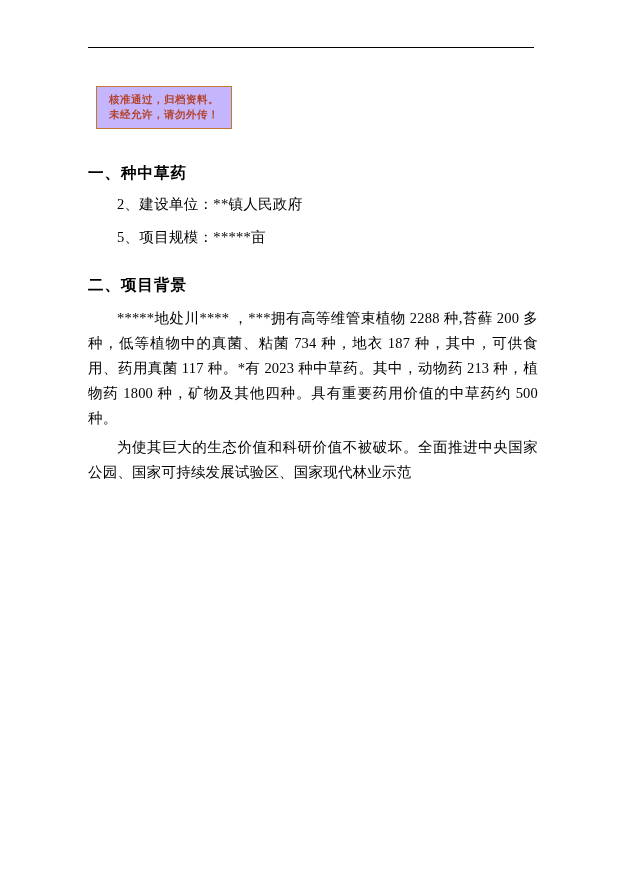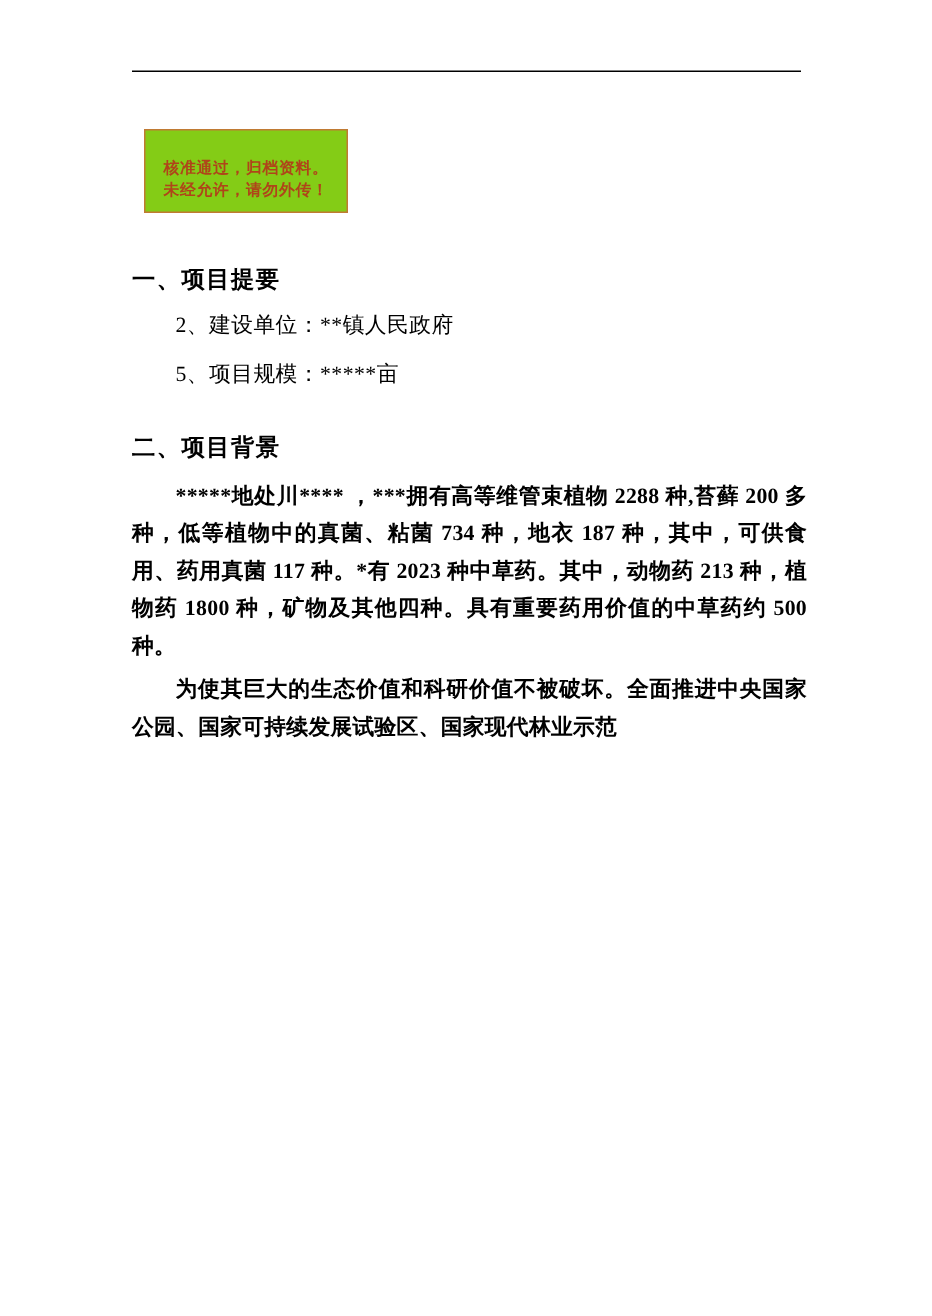--- a/index.html
+++ b/index.html
@@ -31,23 +31,23 @@
     border-top: 1px solid #000000;
   }
   .content {
     position: absolute;
     left: 88px;
     top: 80px;
     width: 450px;
   }
   .stamp {
     display: inline-block;
-    background: #84cc16;
+    background: #c4b5fd;
     border: 1px solid #c07a33;
-    padding: 18px 12px 6px 12px;
+    padding: 5px 12px 6px 12px;
     margin-left: 8px;
     margin-top: 6px;
     line-height: 1.45;
     box-shadow: 0 0 0 0 transparent;
     text-align: right;
   }
   .stamp-line {
     font-family: "Liberation Serif", serif;
     font-size: 10.5px;
     font-weight: bold;
@@ -72,21 +72,20 @@
     line-height: 1.5;
     letter-spacing: 0.3px;
   }
   p.para {
     font-size: 14.5px;
     margin: 0 0 4px 0;
     text-indent: 29px;
     line-height: 1.72;
     letter-spacing: 0.2px;
     text-align: justify;
-    font-weight: bold;
   }
   p.item.multiline {
     text-indent: 29px;
     margin-bottom: 4px;
     line-height: 1.72;
     text-align: justify;
   }
 </style>
 </head>
 <body>
@@ -95,21 +94,21 @@
 
   <div class="header-rule"></div>
 
   <div class="content">
 
     <div class="stamp">
       <div class="stamp-line">核准通过，归档资料。</div>
       <div class="stamp-line">未经允许，请勿外传！</div>
     </div>
 
-    <h2 class="section">一、项目提要</h2>
+    <h2 class="section">一、种中草药</h2>
 
     <p class="item">2、建设单位：**镇人民政府</p>
     <p class="item">5、项目规模：*****亩</p>
 
     <h2 class="section second">二、项目背景</h2>
 
     <p class="para">*****地处川****  ，***拥有高等维管束植物 2288 种,苔藓 200 多种，低等植物中的真菌、粘菌 734 种，地衣 187 种，其中，可供食用、药用真菌 117 种。*有 2023 种中草药。其中，动物药 213 种，植物药 1800 种，矿物及其他四种。具有重要药用价值的中草药约 500 种。</p>
     <p class="para">为使其巨大的生态价值和科研价值不被破坏。全面推进中央国家公园、国家可持续发展试验区、国家现代林业示范</p>
 
   </div>

